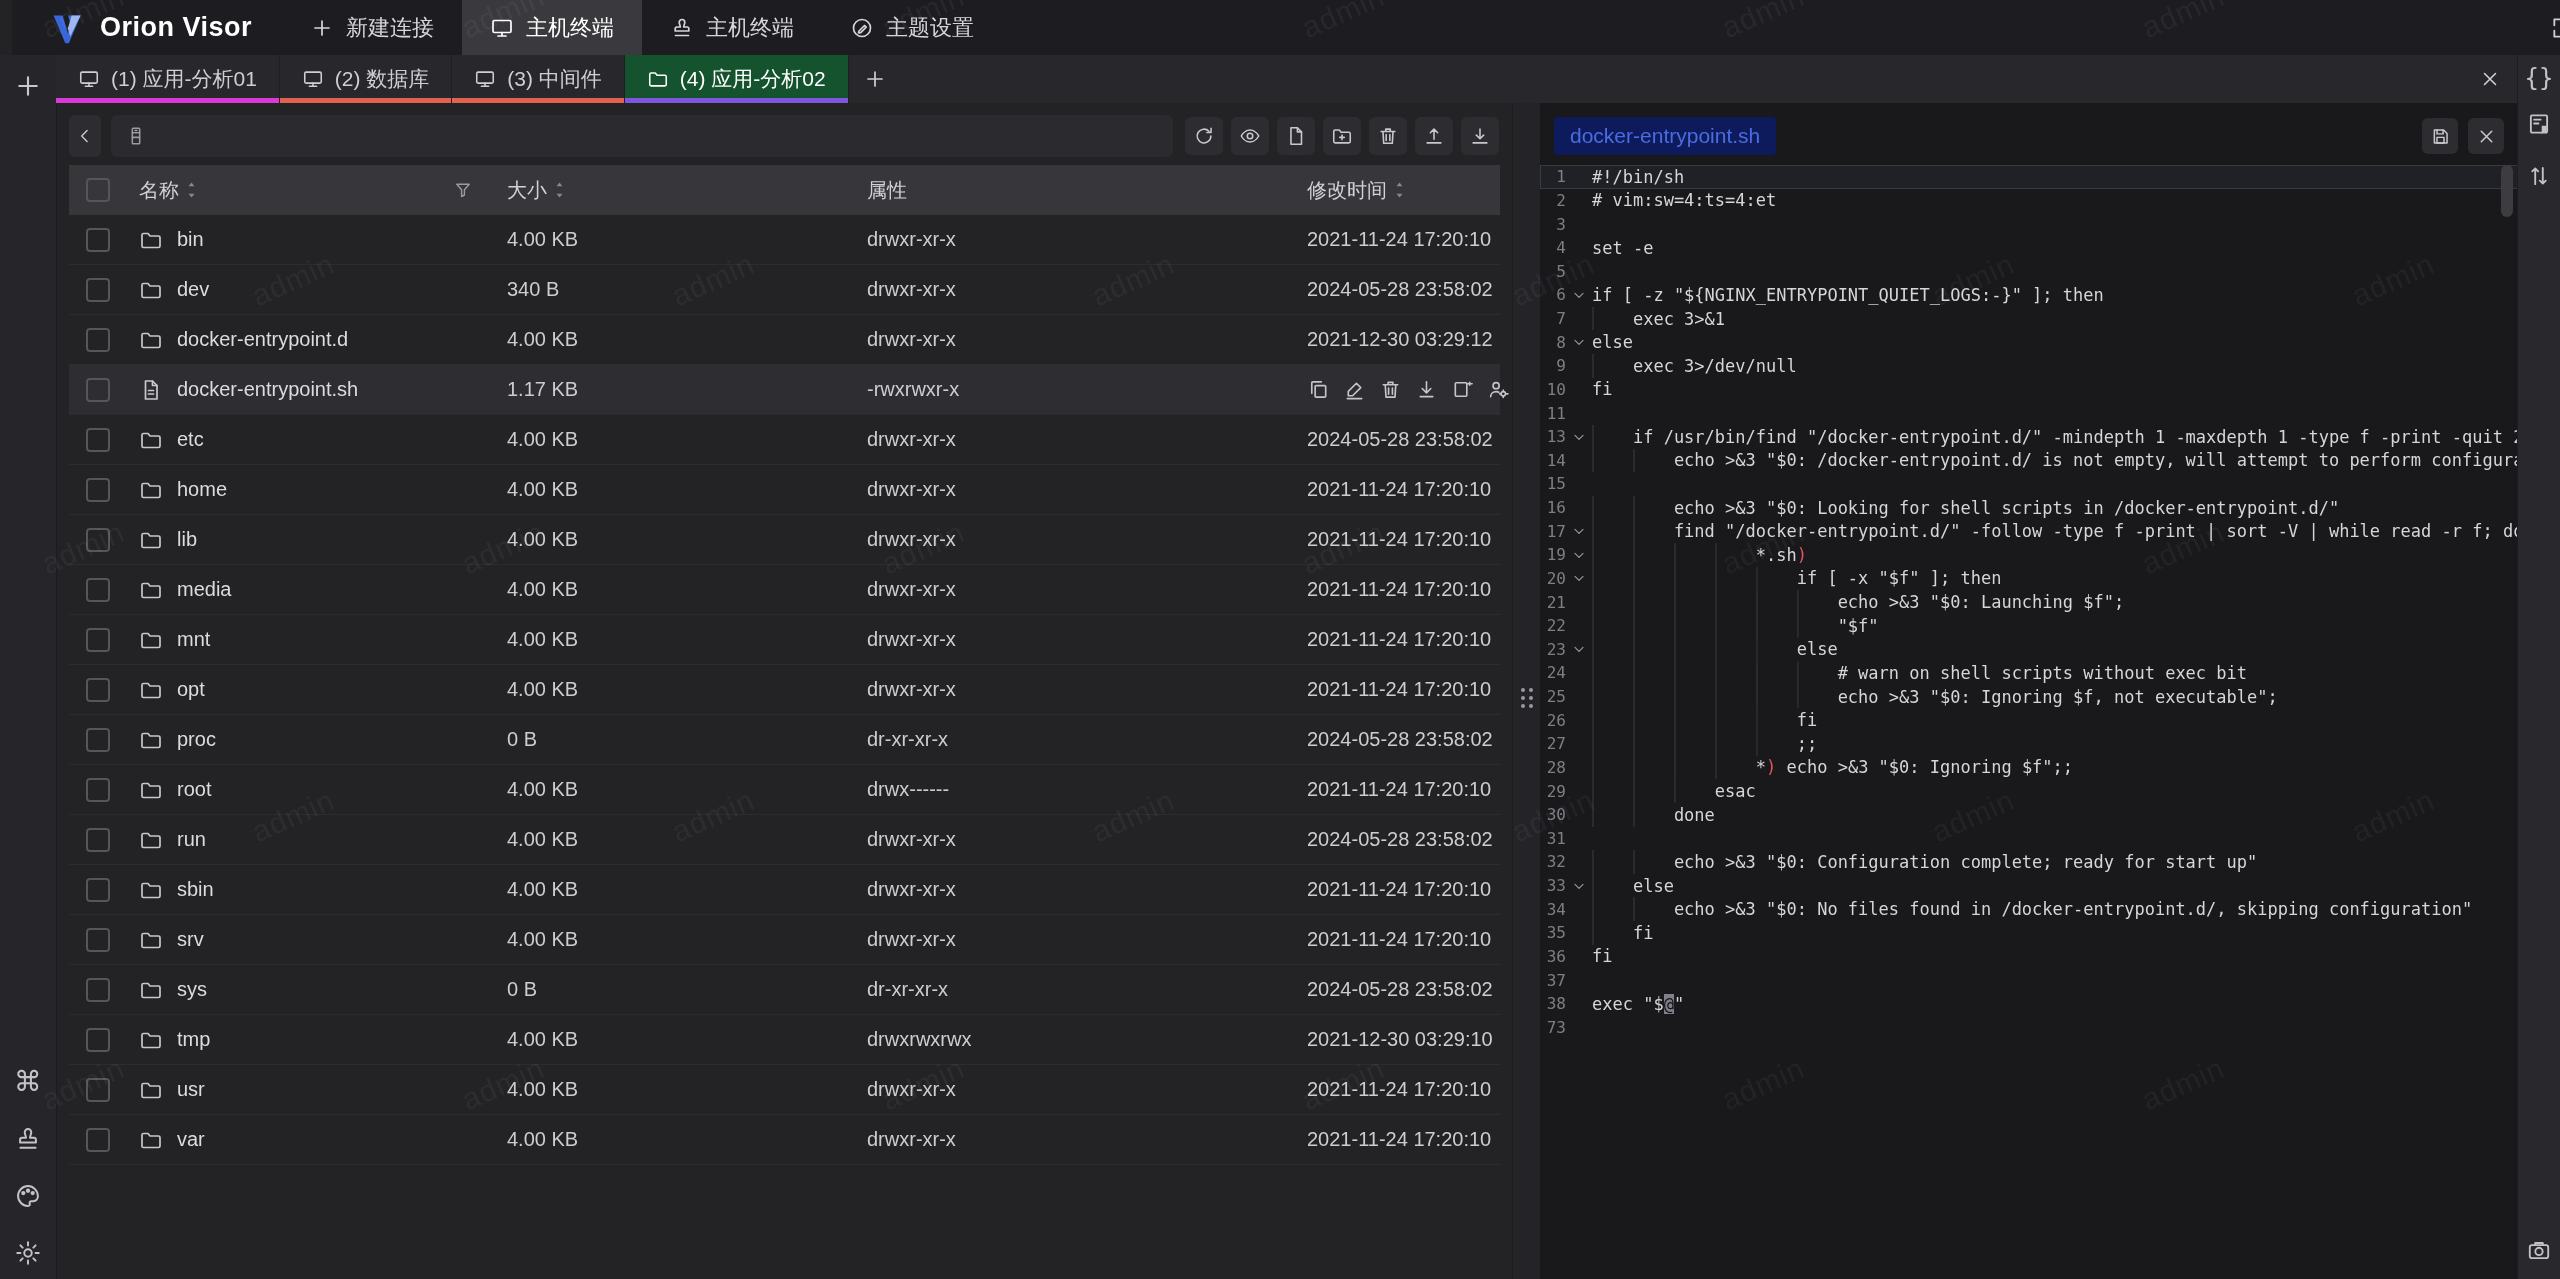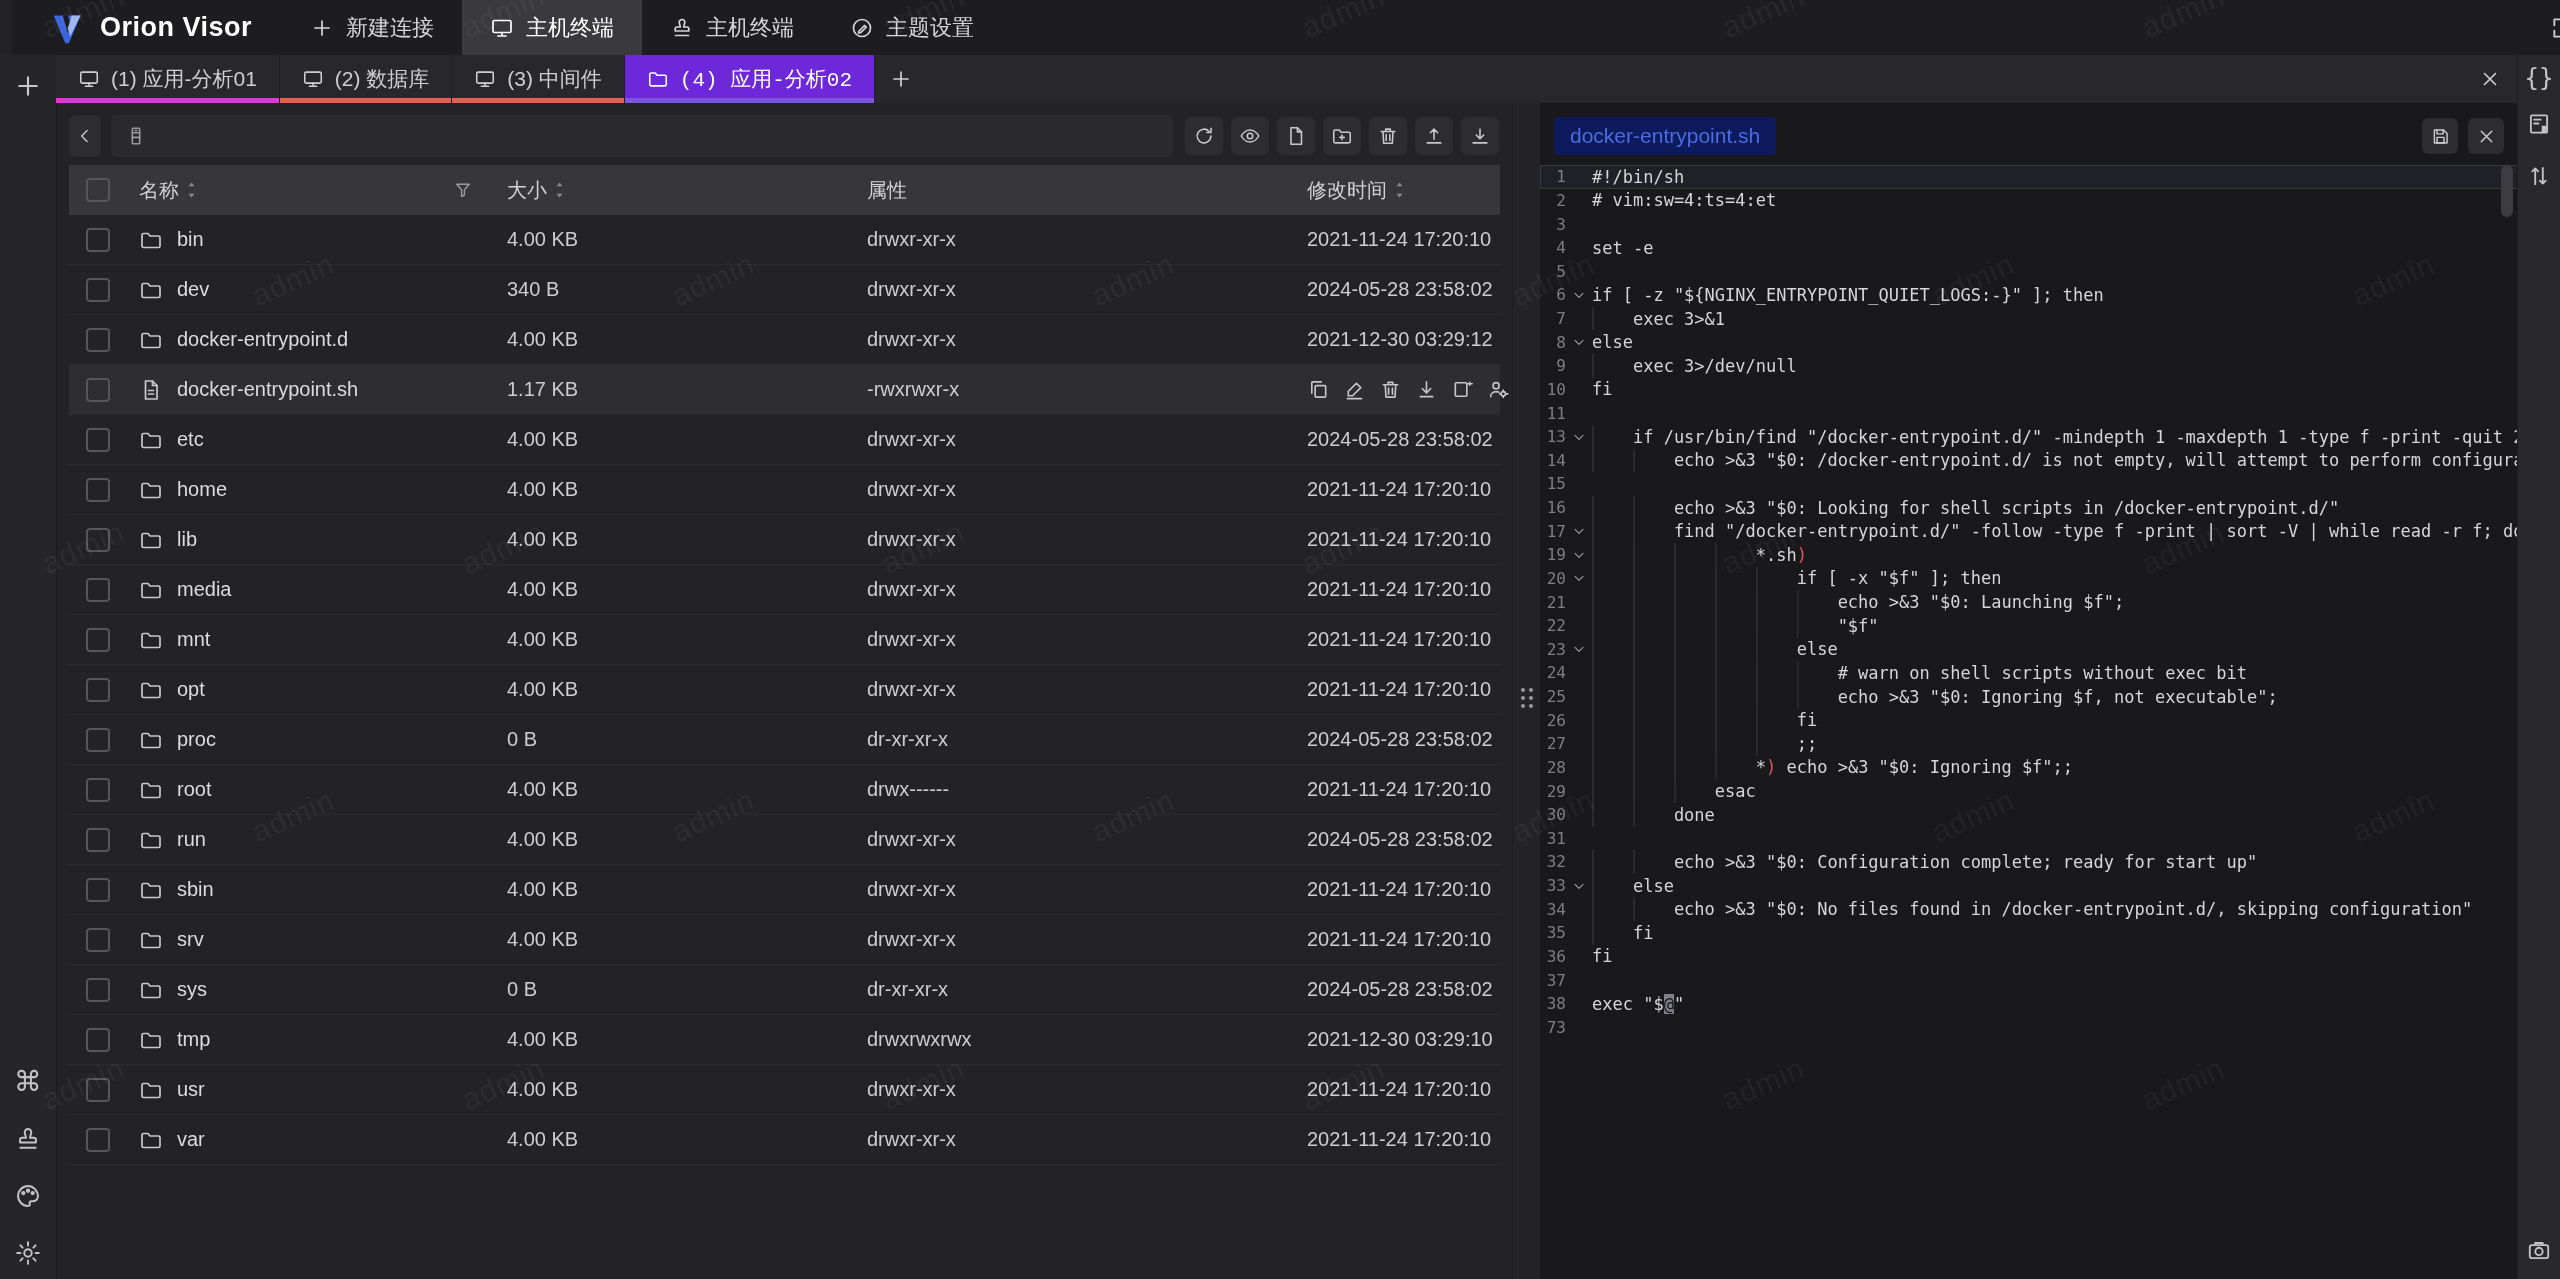--- a/index.html
+++ b/index.html
@@ -20,21 +20,21 @@
   .nav-right .ic{width:26px;height:26px;}
   
   .left-strip{position:absolute;left:0;top:55px;width:56px;bottom:0;background:#26262a;border-right:1px solid #1b1b1e;z-index:4;}
   .strip-plus{position:absolute;top:16px;left:50%;transform:translateX(-50%);width:30px;height:30px;color:#c9c9cd;}
   .left-strip-bottom{position:absolute;bottom:12px;left:0;width:100%;display:flex;flex-direction:column;align-items:center;gap:29px;color:#c3c3c7;}
   .left-strip-bottom .ic{width:28px;height:28px;}
   .glyph-ic{font-size:28px;line-height:1;color:#c3c3c7;}
   
   .tab-bar{position:absolute;left:56px;top:55px;width:2462px;height:48px;background:#28282c;display:flex;align-items:stretch;z-index:4;}
   .tab{position:relative;display:flex;align-items:center;gap:11px;padding:0 22px;font-size:21px;color:#cfcfd2;border-right:1px solid #1f1f23;cursor:pointer;white-space:nowrap;}
-  .tab.active{background:#6d28d9;color:#fff;font-family:Liberation Mono, monospace;}
+  .tab.active{background:#14532d;color:#fff;}
   .tab .ic{width:22px;height:22px;}
   .tab-underline{position:absolute;left:0;right:0;bottom:0;height:5px;}
   .tab-plus{width:52px;display:flex;align-items:center;justify-content:center;color:#cfcfd2;}
   .tab-plus .ic{width:24px;height:24px;}
   .tab-close{margin-left:auto;width:56px;display:flex;align-items:center;justify-content:center;color:#d2d2d5;}
   .tab-close .ic{width:22px;height:22px;}
   
   .file-panel{position:absolute;left:56px;top:103px;width:1456px;bottom:0;background:#232326;}
   .fp-toolbar{position:absolute;left:13px;right:13px;top:12px;height:42px;display:flex;align-items:center;}
   .back-btn{width:32px;height:42px;background:#2d2d31;border-radius:6px;display:flex;align-items:center;justify-content:center;color:#c9c9cd;margin-right:10px;}

